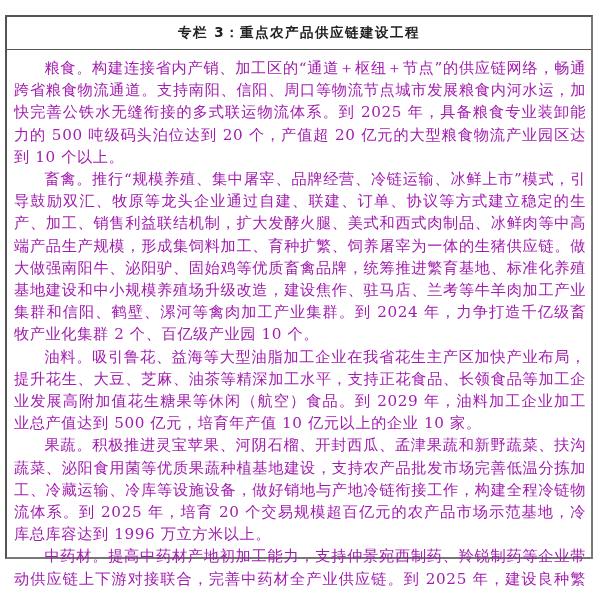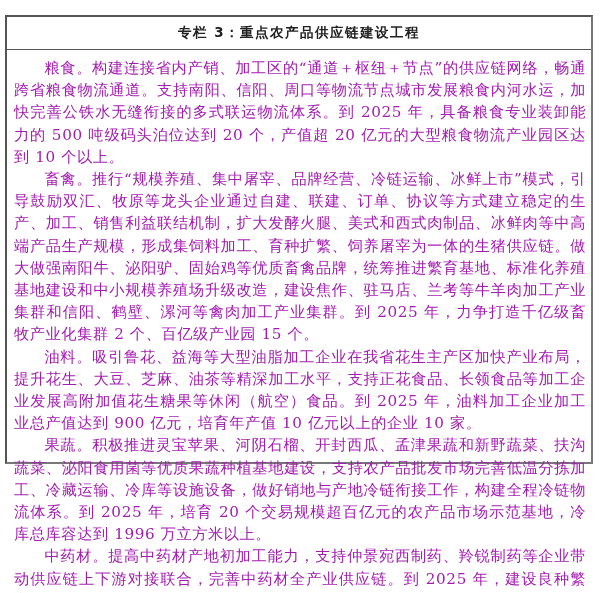--- a/index.html
+++ b/index.html
@@ -1,31 +1,31 @@
 <!DOCTYPE html>
 <html><head>
 <meta charset="utf-8">
 <style>
   html, body { margin: 0; padding: 0; background: #ffffff; }
   body { width: 600px; height: 593px; position: relative; overflow: hidden;
          font-family: "DejaVu Serif", "Liberation Serif", serif; color: #222; }
-  .box { position: absolute; left: 5px; top: 15px; width: 588px; height: 449px;
+  .box { position: absolute; left: 5px; top: 15px; width: 588px; height: 544px;
          border: 2px solid #555; border-right-color: #777; border-bottom-color: #777; box-sizing: border-box; background:#fff; }
   .box-header { height: 32px; border-bottom: 1.5px solid #555; display: flex; align-items: center; justify-content: center;
                 font-family: "DejaVu Sans", "Liberation Sans", sans-serif; font-size: 13.5px; font-weight: bold; letter-spacing: 1.5px; color:#222; }
   .box-body { padding: 7px 5px 0 7px; }
   .para { font-size: 15.2px; line-height: 22.2px; text-align: justify; text-align-last: left; margin: 0;
           text-indent: 2em; letter-spacing: 0.6px; color:#a21caf; }
   .para .lead { font-weight: normal; }
 </style>
 </head>
 <body>
 
 <div class="box">
   <div class="box-header">专栏 3：重点农产品供应链建设工程</div>
   <div class="box-body">
     <p class="para"><span class="lead">粮食。</span><span>构建连接省内产销、加工区的“通道＋枢纽＋节点”的供应链网络，畅通跨省粮食物流通道。支持南阳、信阳、周口等物流节点城市发展粮食内河水运，加快完善公铁水无缝衔接的多式联运物流体系。到 2025 年，具备粮食专业装卸能力的 500 吨级码头泊位达到 20 个，产值超 20 亿元的大型粮食物流产业园区达到 10 个以上。</span></p>
-    <p class="para"><span class="lead">畜禽。</span><span>推行“规模养殖、集中屠宰、品牌经营、冷链运输、冰鲜上市”模式，引导鼓励双汇、牧原等龙头企业通过自建、联建、订单、协议等方式建立稳定的生产、加工、销售利益联结机制，扩大发酵火腿、美式和西式肉制品、冰鲜肉等中高端产品生产规模，形成集饲料加工、育种扩繁、饲养屠宰为一体的生猪供应链。做大做强南阳牛、泌阳驴、固始鸡等优质畜禽品牌，统筹推进繁育基地、标准化养殖基地建设和中小规模养殖场升级改造，建设焦作、驻马店、兰考等牛羊肉加工产业集群和信阳、鹤壁、漯河等禽肉加工产业集群。到 2025 年，力争打造千亿级畜牧产业化集群 2 个、百亿级产业园 15 个。</span></p>
-    <p class="para"><span class="lead">油料。</span><span>吸引鲁花、益海等大型油脂加工企业在我省花生主产区加快产业布局，提升花生、大豆、芝麻、油茶等精深加工水平，支持正花食品、长领食品等加工企业发展高附加值花生糖果等休闲（航空）食品。到 2025 年，油料加工企业加工业总产值达到 900 亿元，培育年产值 10 亿元以上的企业 10 家。</span></p>
+    <p class="para"><span class="lead">畜禽。</span><span>推行“规模养殖、集中屠宰、品牌经营、冷链运输、冰鲜上市”模式，引导鼓励双汇、牧原等龙头企业通过自建、联建、订单、协议等方式建立稳定的生产、加工、销售利益联结机制，扩大发酵火腿、美式和西式肉制品、冰鲜肉等中高端产品生产规模，形成集饲料加工、育种扩繁、饲养屠宰为一体的生猪供应链。做大做强南阳牛、泌阳驴、固始鸡等优质畜禽品牌，统筹推进繁育基地、标准化养殖基地建设和中小规模养殖场升级改造，建设焦作、驻马店、兰考等牛羊肉加工产业集群和信阳、鹤壁、漯河等禽肉加工产业集群。到 2024 年，力争打造千亿级畜牧产业化集群 2 个、百亿级产业园 10 个。</span></p>
+    <p class="para"><span class="lead">油料。</span><span>吸引鲁花、益海等大型油脂加工企业在我省花生主产区加快产业布局，提升花生、大豆、芝麻、油茶等精深加工水平，支持正花食品、长领食品等加工企业发展高附加值花生糖果等休闲（航空）食品。到 2029 年，油料加工企业加工业总产值达到 500 亿元，培育年产值 10 亿元以上的企业 10 家。</span></p>
     <p class="para"><span class="lead">果蔬。</span><span>积极推进灵宝苹果、河阴石榴、开封西瓜、孟津果蔬和新野蔬菜、扶沟蔬菜、泌阳食用菌等优质果蔬种植基地建设，支持农产品批发市场完善低温分拣加工、冷藏运输、冷库等设施设备，做好销地与产地冷链衔接工作，构建全程冷链物流体系。到 2025 年，培育 20 个交易规模超百亿元的农产品市场示范基地，冷库总库容达到 1996 万立方米以上。</span></p>
     <p class="para"><span class="lead">中药材。</span><span>提高中药材产地初加工能力，支持仲景宛西制药、羚锐制药等企业带动供应链上下游对接联合，完善中药材全产业供应链。到 2025 年，建设良种繁育基地 100 个，鉴定道地中药材品种 100 个，全省中药材良种覆盖率达到 50%。</span></p>
   </div>
 </div>
 
 </body></html>

